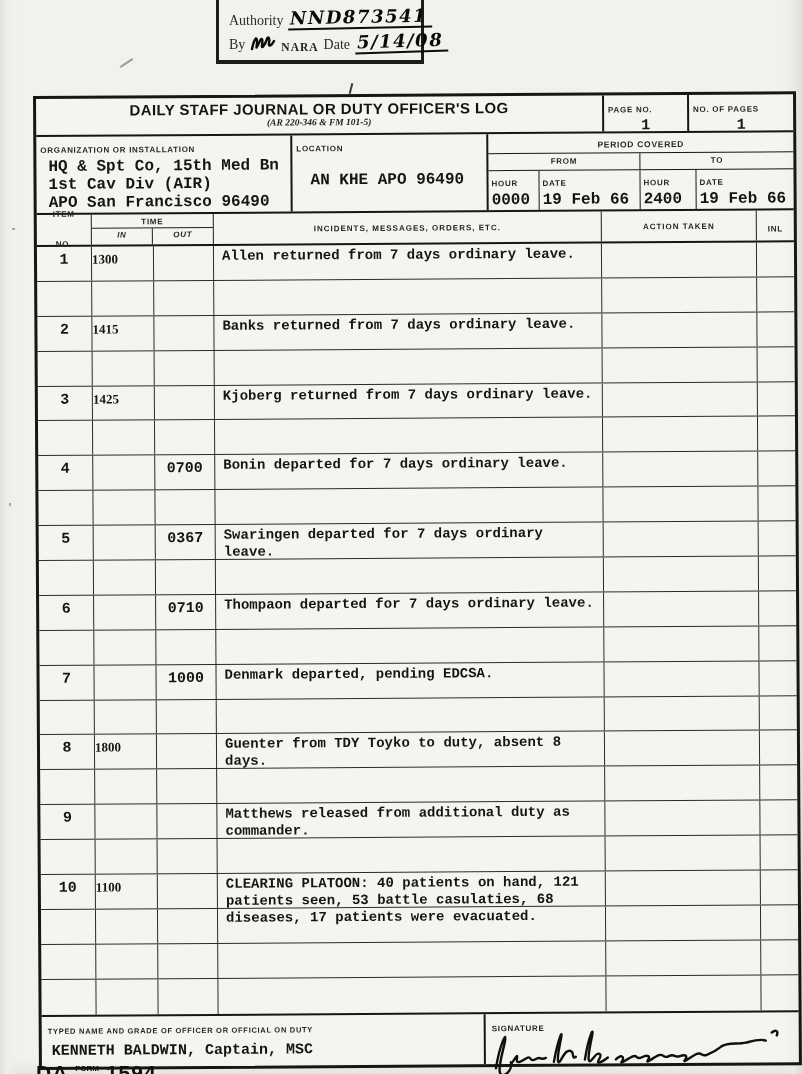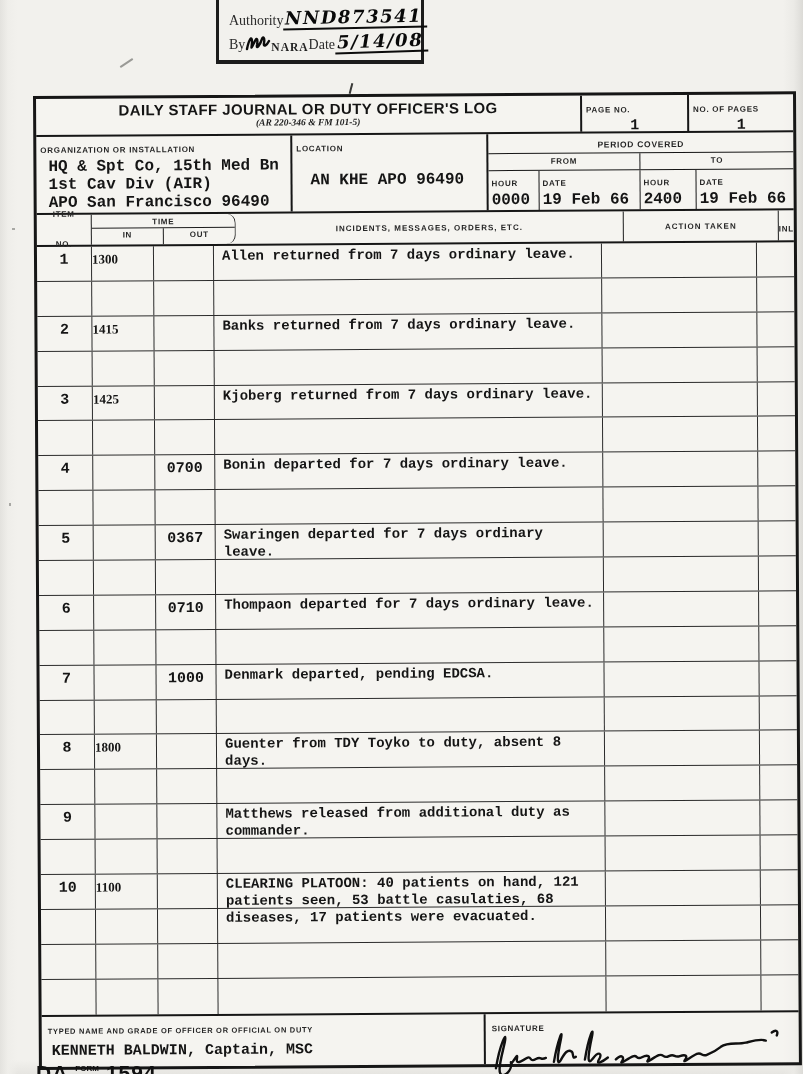--- a/index.html
+++ b/index.html
@@ -9,21 +9,21 @@
     background:
       linear-gradient(270deg,#dcdbd7 0,#ebeae6 9px,rgba(238,237,233,0) 20px),
       linear-gradient(90deg,#e3e2de 0,#efeeea 8px,rgba(242,241,237,0) 18px),
       linear-gradient(0deg,#e6e5e1 0,rgba(242,241,237,0) 14px),
       #f2f1ed;
     color:#1a1a1a;
   }
   
   .stamp{position:absolute;left:216px;top:-14px;width:208px;height:78px;
     border:3px solid #1c1c1c;border-bottom-width:4px;padding:16px 8px 0 10px;box-sizing:border-box;}
-  .stamp-line{display:flex;align-items:flex-end;height:24px;white-space:nowrap;}
+  .stamp-line{display:flex;align-items:flex-end;gap:5px;height:24px;white-space:nowrap;}
   .stamp-serif{font-family:"Liberation Serif",serif;font-size:14px;color:#2b2b2b;}
   .nara{font-family:"Liberation Serif",serif;font-size:11.5px;font-weight:bold;letter-spacing:1px;color:#222;}
   .hand{font-family:"DejaVu Serif",serif;font-style:italic;font-weight:bold;font-size:18px;
     letter-spacing:1.5px;color:#090909;border-bottom:2.5px solid #0c0c0c;padding:0 5px 0 2px;line-height:20px;}
   .tilt1{transform:rotate(-1.2deg);}
   .tilt2{transform:rotate(-1.8deg);}
   .scribble svg{display:block;}
   .scribble path{fill:none;stroke:#0b0b0b;stroke-width:2.4;stroke-linecap:round;}
   
   .artifact{position:absolute;background:#6f6f6d;}
@@ -34,21 +34,21 @@
   
   .form{position:absolute;left:33px;top:96px;width:763px;border:3px solid #161616;
     transform:rotate(-0.35deg);transform-origin:0 0;box-sizing:border-box;background:rgba(247,246,242,.55);}
   .lbl{font-size:8px;font-weight:bold;letter-spacing:.7px;color:#262626;}
   .typed{font-family:"Liberation Mono","DejaVu Sans Mono",monospace;font-weight:bold;color:#151515;}
   
   .row-title{display:flex;height:36px;border-bottom:2px solid #161616;}
   .title-cell{flex:1;text-align:center;padding-top:3px;border-right:2px solid #161616;box-sizing:border-box;}
   .form-title{font-size:15px;font-weight:bold;letter-spacing:.4px;color:#141414;}
   .form-subtitle{font-family:"Liberation Serif",serif;font-style:italic;font-weight:bold;font-size:9.5px;color:#222;}
-  .pageno-cell{width:107px;border-right:2px solid #161616;box-sizing:border-box;padding:3px 4px;text-align:left;}
+  .pageno-cell{width:85px;border-right:2px solid #161616;box-sizing:border-box;padding:3px 4px;text-align:left;}
   .pages-cell{width:104px;box-sizing:border-box;padding:3px 4px;}
   .hdr-val{display:block;text-align:center;font-size:15px;margin-top:1px;}
   
   .row-info{display:flex;height:76px;border-bottom:2px solid #161616;}
   .org-cell{width:256px;border-right:2px solid #161616;box-sizing:border-box;padding:2px 4px;}
   .org-lines{margin:1px 0 0 8px;font-size:16px;line-height:18px;}
   .loc-cell{width:196px;border-right:2px solid #161616;box-sizing:border-box;padding:2px 4px;}
   .loc-val{margin:16px 0 0 14px;font-size:16px;}
   .period-cell{flex:1;display:flex;flex-direction:column;}
   .period-label{height:20px;border-bottom:1px solid #161616;text-align:center;padding-top:6px;box-sizing:border-box;font-size:8.5px;}
@@ -58,24 +58,24 @@
   .to-h{flex:1;}
   .hourdate{display:flex;flex:1;}
   .hd{border-right:1px solid #161616;box-sizing:border-box;padding:1px 3px;}
   .hd:last-child{border-right:none;}
   .hd-val{display:block;text-align:left;font-size:16px;margin-top:1px;}
   .w-fh{width:51px;}.w-fd{width:101px;}.w-th{width:56px;}.w-td{flex:1;}
   
   .row-thead{display:flex;height:30px;border-bottom:2px solid #161616;}
   .th{box-sizing:border-box;border-right:1px solid #1d1d1d;display:flex;align-items:center;justify-content:center;}
   .th-item{width:55px;flex-direction:column;line-height:10px;gap:20px;}
-  .th-time{width:144px;display:flex;flex-direction:column;align-items:stretch;justify-content:flex-start;border-radius:9px;}
+  .th-time{width:122px;display:flex;flex-direction:column;align-items:stretch;justify-content:flex-start;}
   .time-top{height:14px;border-bottom:1px solid #1d1d1d;text-align:center;padding-top:3px;box-sizing:border-box;}
   .time-bot{flex:1;display:flex;}
-  .time-bot>div{flex:1;text-align:center;padding-top:2px;box-sizing:border-box;}
+  .time-bot>div{flex:1;text-align:center;padding-top:2px;box-sizing:border-box;font-style:italic;}
   .in-h{border-right:1px solid #1d1d1d;}
   .th-inc{width:388px;letter-spacing:1px;}
   .th-act{width:155px;letter-spacing:1px;}
   .th-inl{flex:1;border-right:none;margin-top:6px;}
   
   .t-row{display:flex;height:34.9px;border-bottom:1px solid #2b2b2b;box-sizing:border-box;}
   .t-row:last-child{border-bottom:none;}
   .c{box-sizing:border-box;border-right:1px solid #2b2b2b;height:100%;}
   .col-item{width:55px;text-align:center;padding-top:5px;font-size:15px;}
   .col-in{width:62px;text-align:left;padding-top:5px;font-size:13px;font-family:Liberation Serif, serif;}

